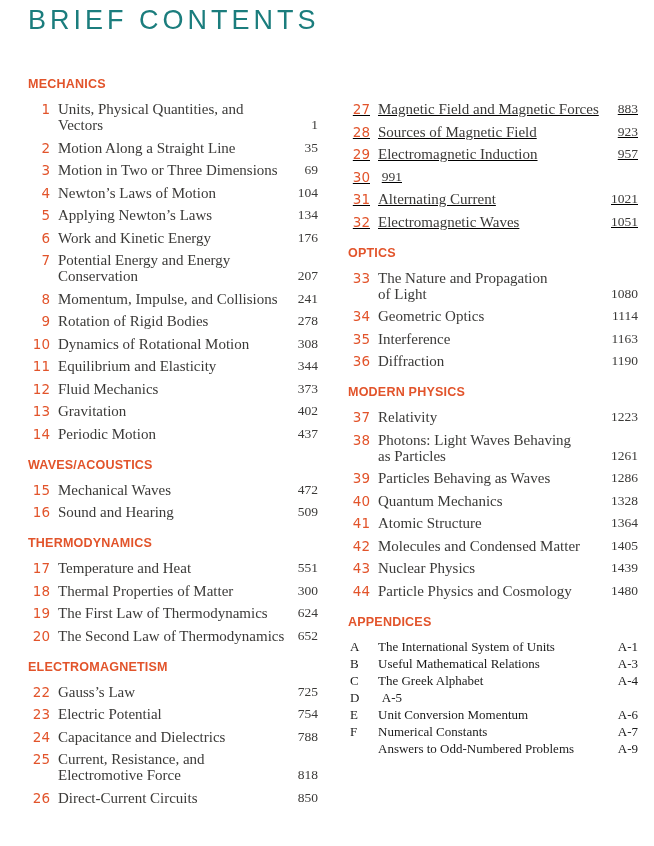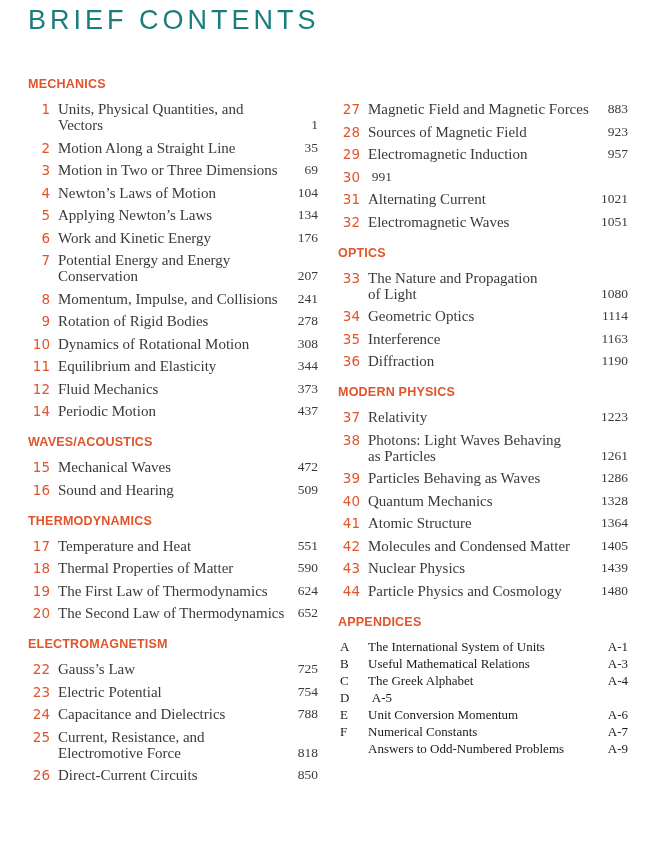--- a/index.html
+++ b/index.html
@@ -17,24 +17,24 @@
   .page{padding:4px 16px 0 28px;width:654px;height:766px;}
   .page-title{
     font-family:"Liberation Sans",sans-serif;
     font-weight:400;
     font-size:27px;line-height:31px;
     letter-spacing:4px;
     color:var(--teal);
     margin:0 0 42px 0;
     transform:scaleY(1.04);transform-origin:0 0;
   }
-  .columns{display:flex;gap:20px;}
+  .columns{display:flex;gap:30px;}
   .col{flex:0 0 290px;width:290px;}
   .section{margin:0;}
-  .section.continued{padding-top:24px;}
+  .section.continued{padding-top:24px;text-decoration:underline;}
   .section-heading{
     font-family:"Liberation Sans",sans-serif;
     font-weight:700;font-size:13.5px;line-height:14px;
     color:var(--orange);
     margin:16px 0 10px 0;
     letter-spacing:0.2px;
     transform:scaleX(0.93);transform-origin:0 50%;
   }
   .section:first-child .section-heading{margin-top:0;}
   .entry{
@@ -135,20 +135,25 @@
             <span class="entry-num">11</span>
             <span class="entry-title">Equilibrium and Elasticity</span>
             <span class="entry-page">344</span>
           </div>
           <div class="entry">
             <span class="entry-num">12</span>
             <span class="entry-title">Fluid Mechanics</span>
             <span class="entry-page">373</span>
           </div>
           <div class="entry">
+            <span class="entry-num">13</span>
+            <span class="entry-title">Gravitation</span>
+            <span class="entry-page">402</span>
+          </div>
+          <div class="entry">
             <span class="entry-num">14</span>
             <span class="entry-title">Periodic Motion</span>
             <span class="entry-page">437</span>
           </div>
         </section>
         <section class="section">
           <h2 class="section-heading">WAVES/ACOUSTICS</h2>
           <div class="entry">
             <span class="entry-num">15</span>
             <span class="entry-title">Mechanical Waves</span>
@@ -163,21 +168,21 @@
         <section class="section">
           <h2 class="section-heading">THERMODYNAMICS</h2>
           <div class="entry">
             <span class="entry-num">17</span>
             <span class="entry-title">Temperature and Heat</span>
             <span class="entry-page">551</span>
           </div>
           <div class="entry">
             <span class="entry-num">18</span>
             <span class="entry-title">Thermal Properties of Matter</span>
-            <span class="entry-page">590</span>
+            <span class="entry-page">300</span>
           </div>
           <div class="entry">
             <span class="entry-num">19</span>
             <span class="entry-title">The First Law of Thermodynamics</span>
             <span class="entry-page">624</span>
           </div>
           <div class="entry">
             <span class="entry-num">20</span>
             <span class="entry-title">The Second Law of Thermodynamics</span>
             <span class="entry-page">652</span>

